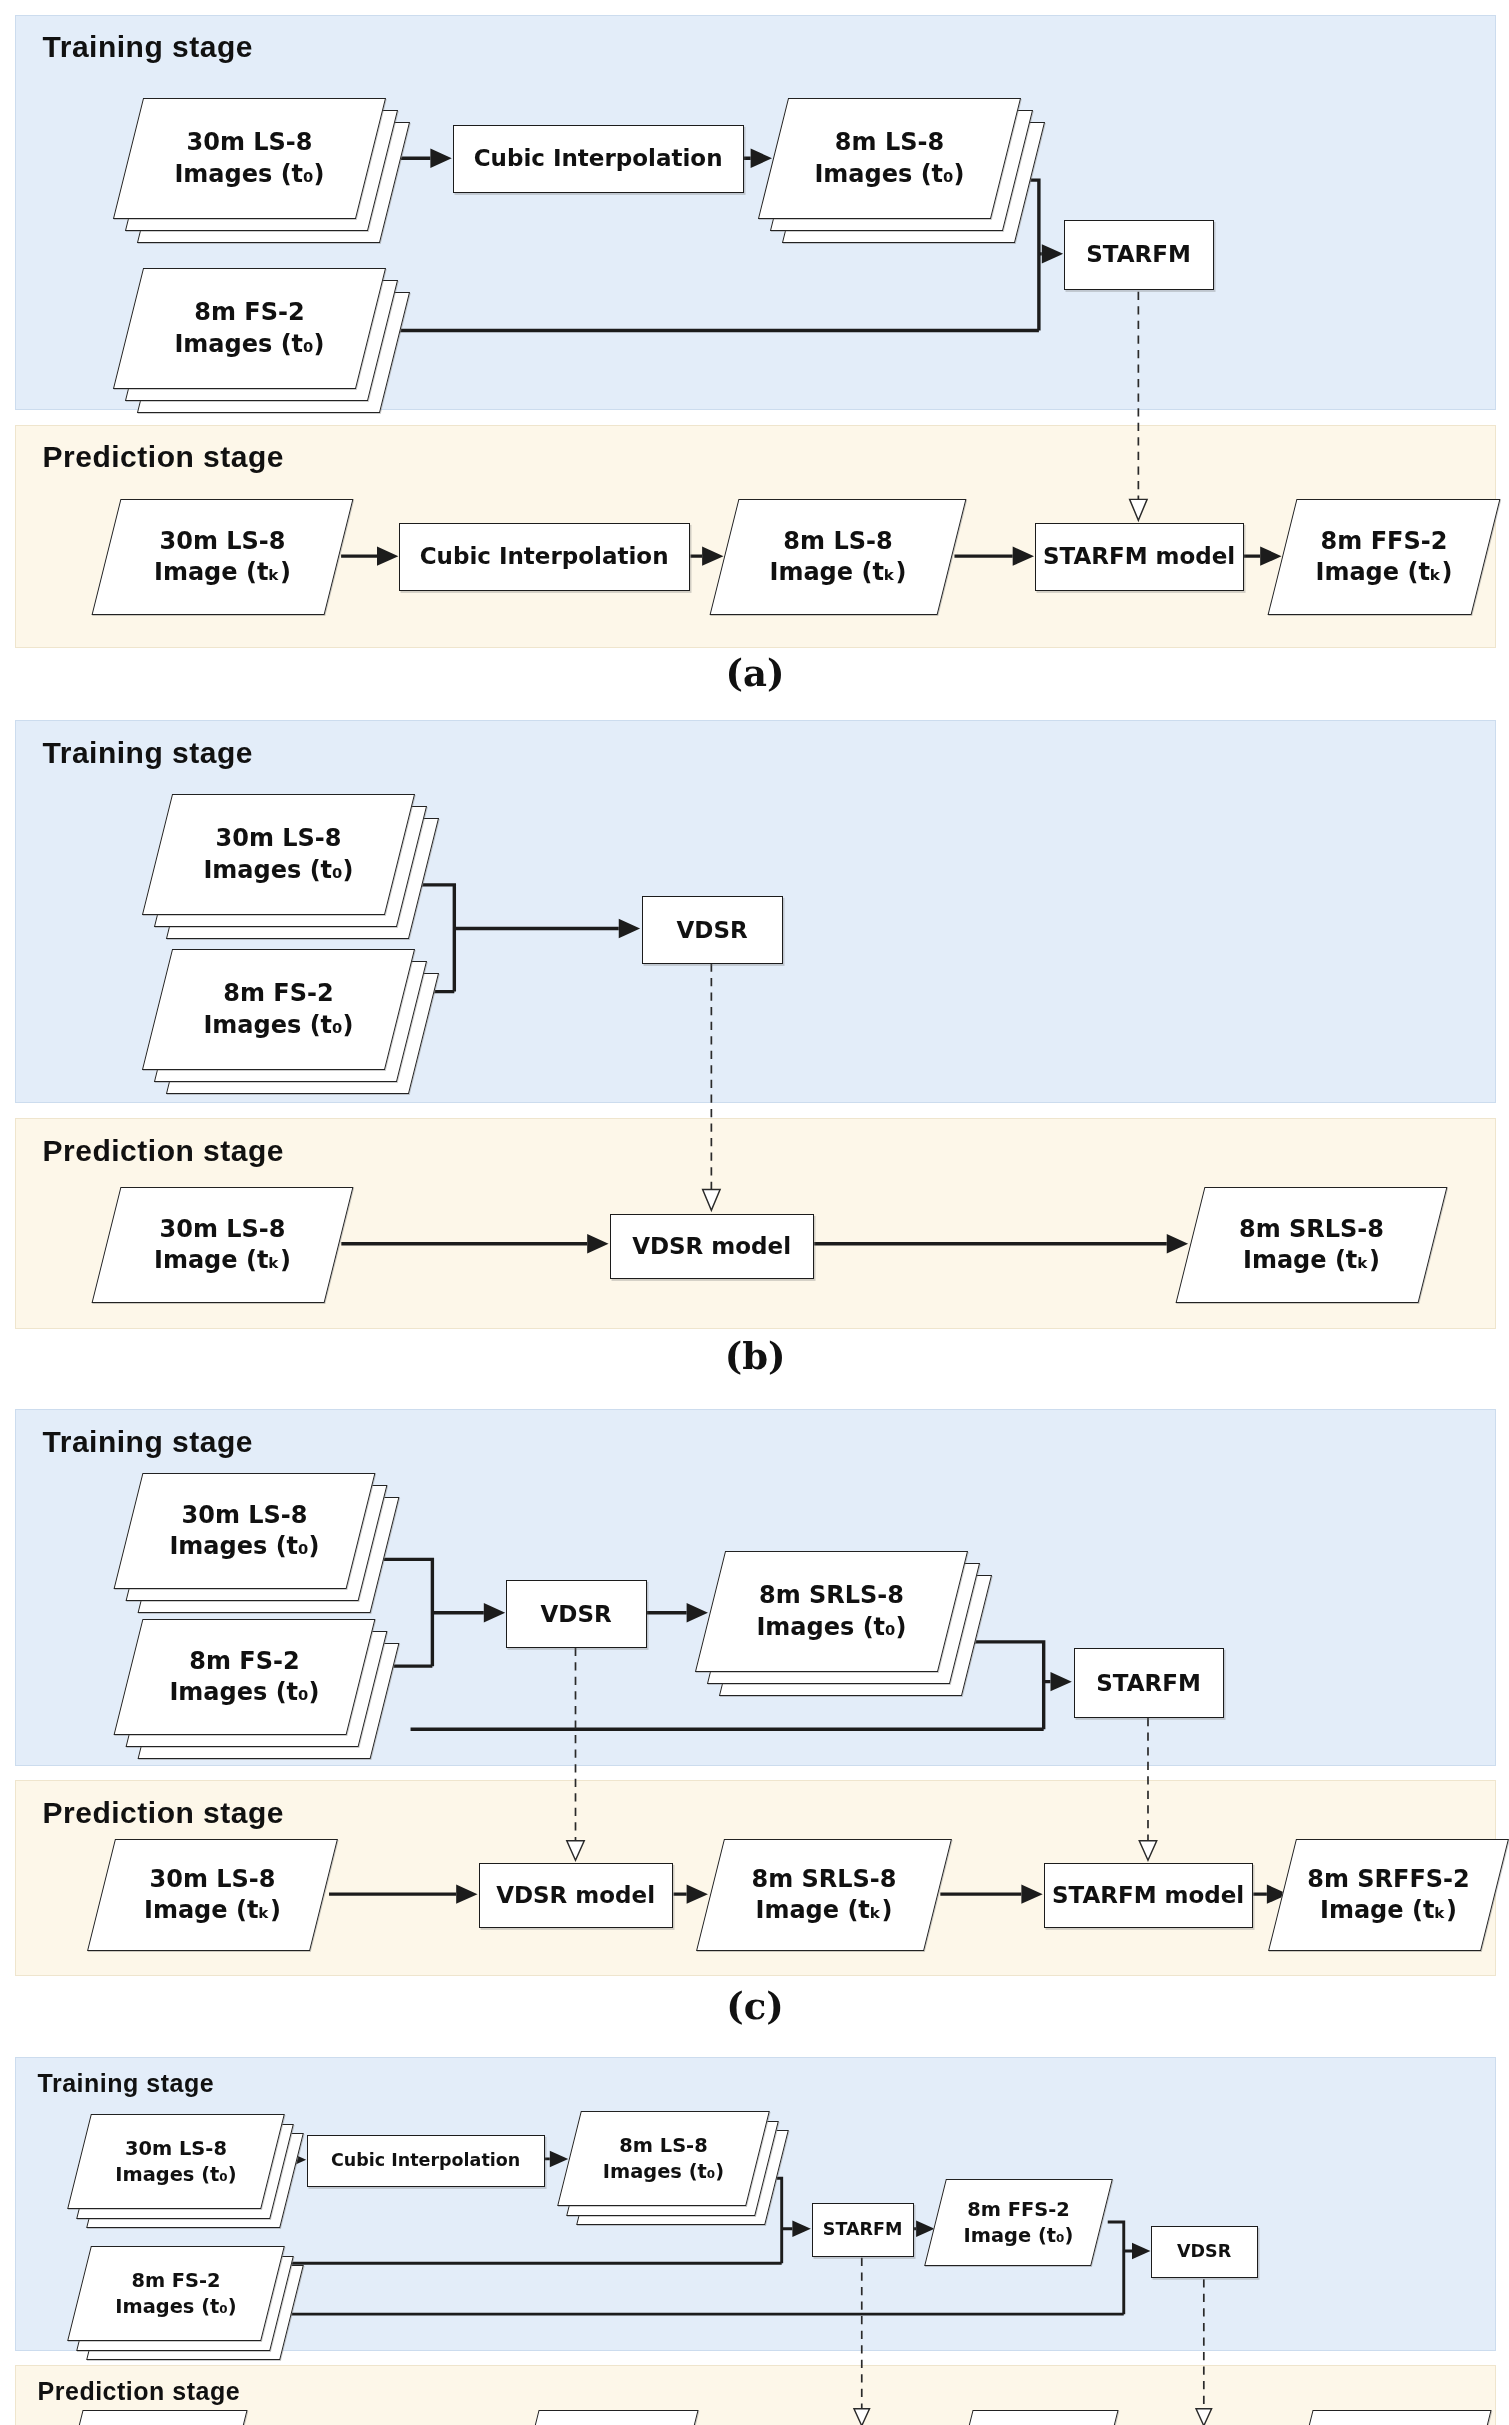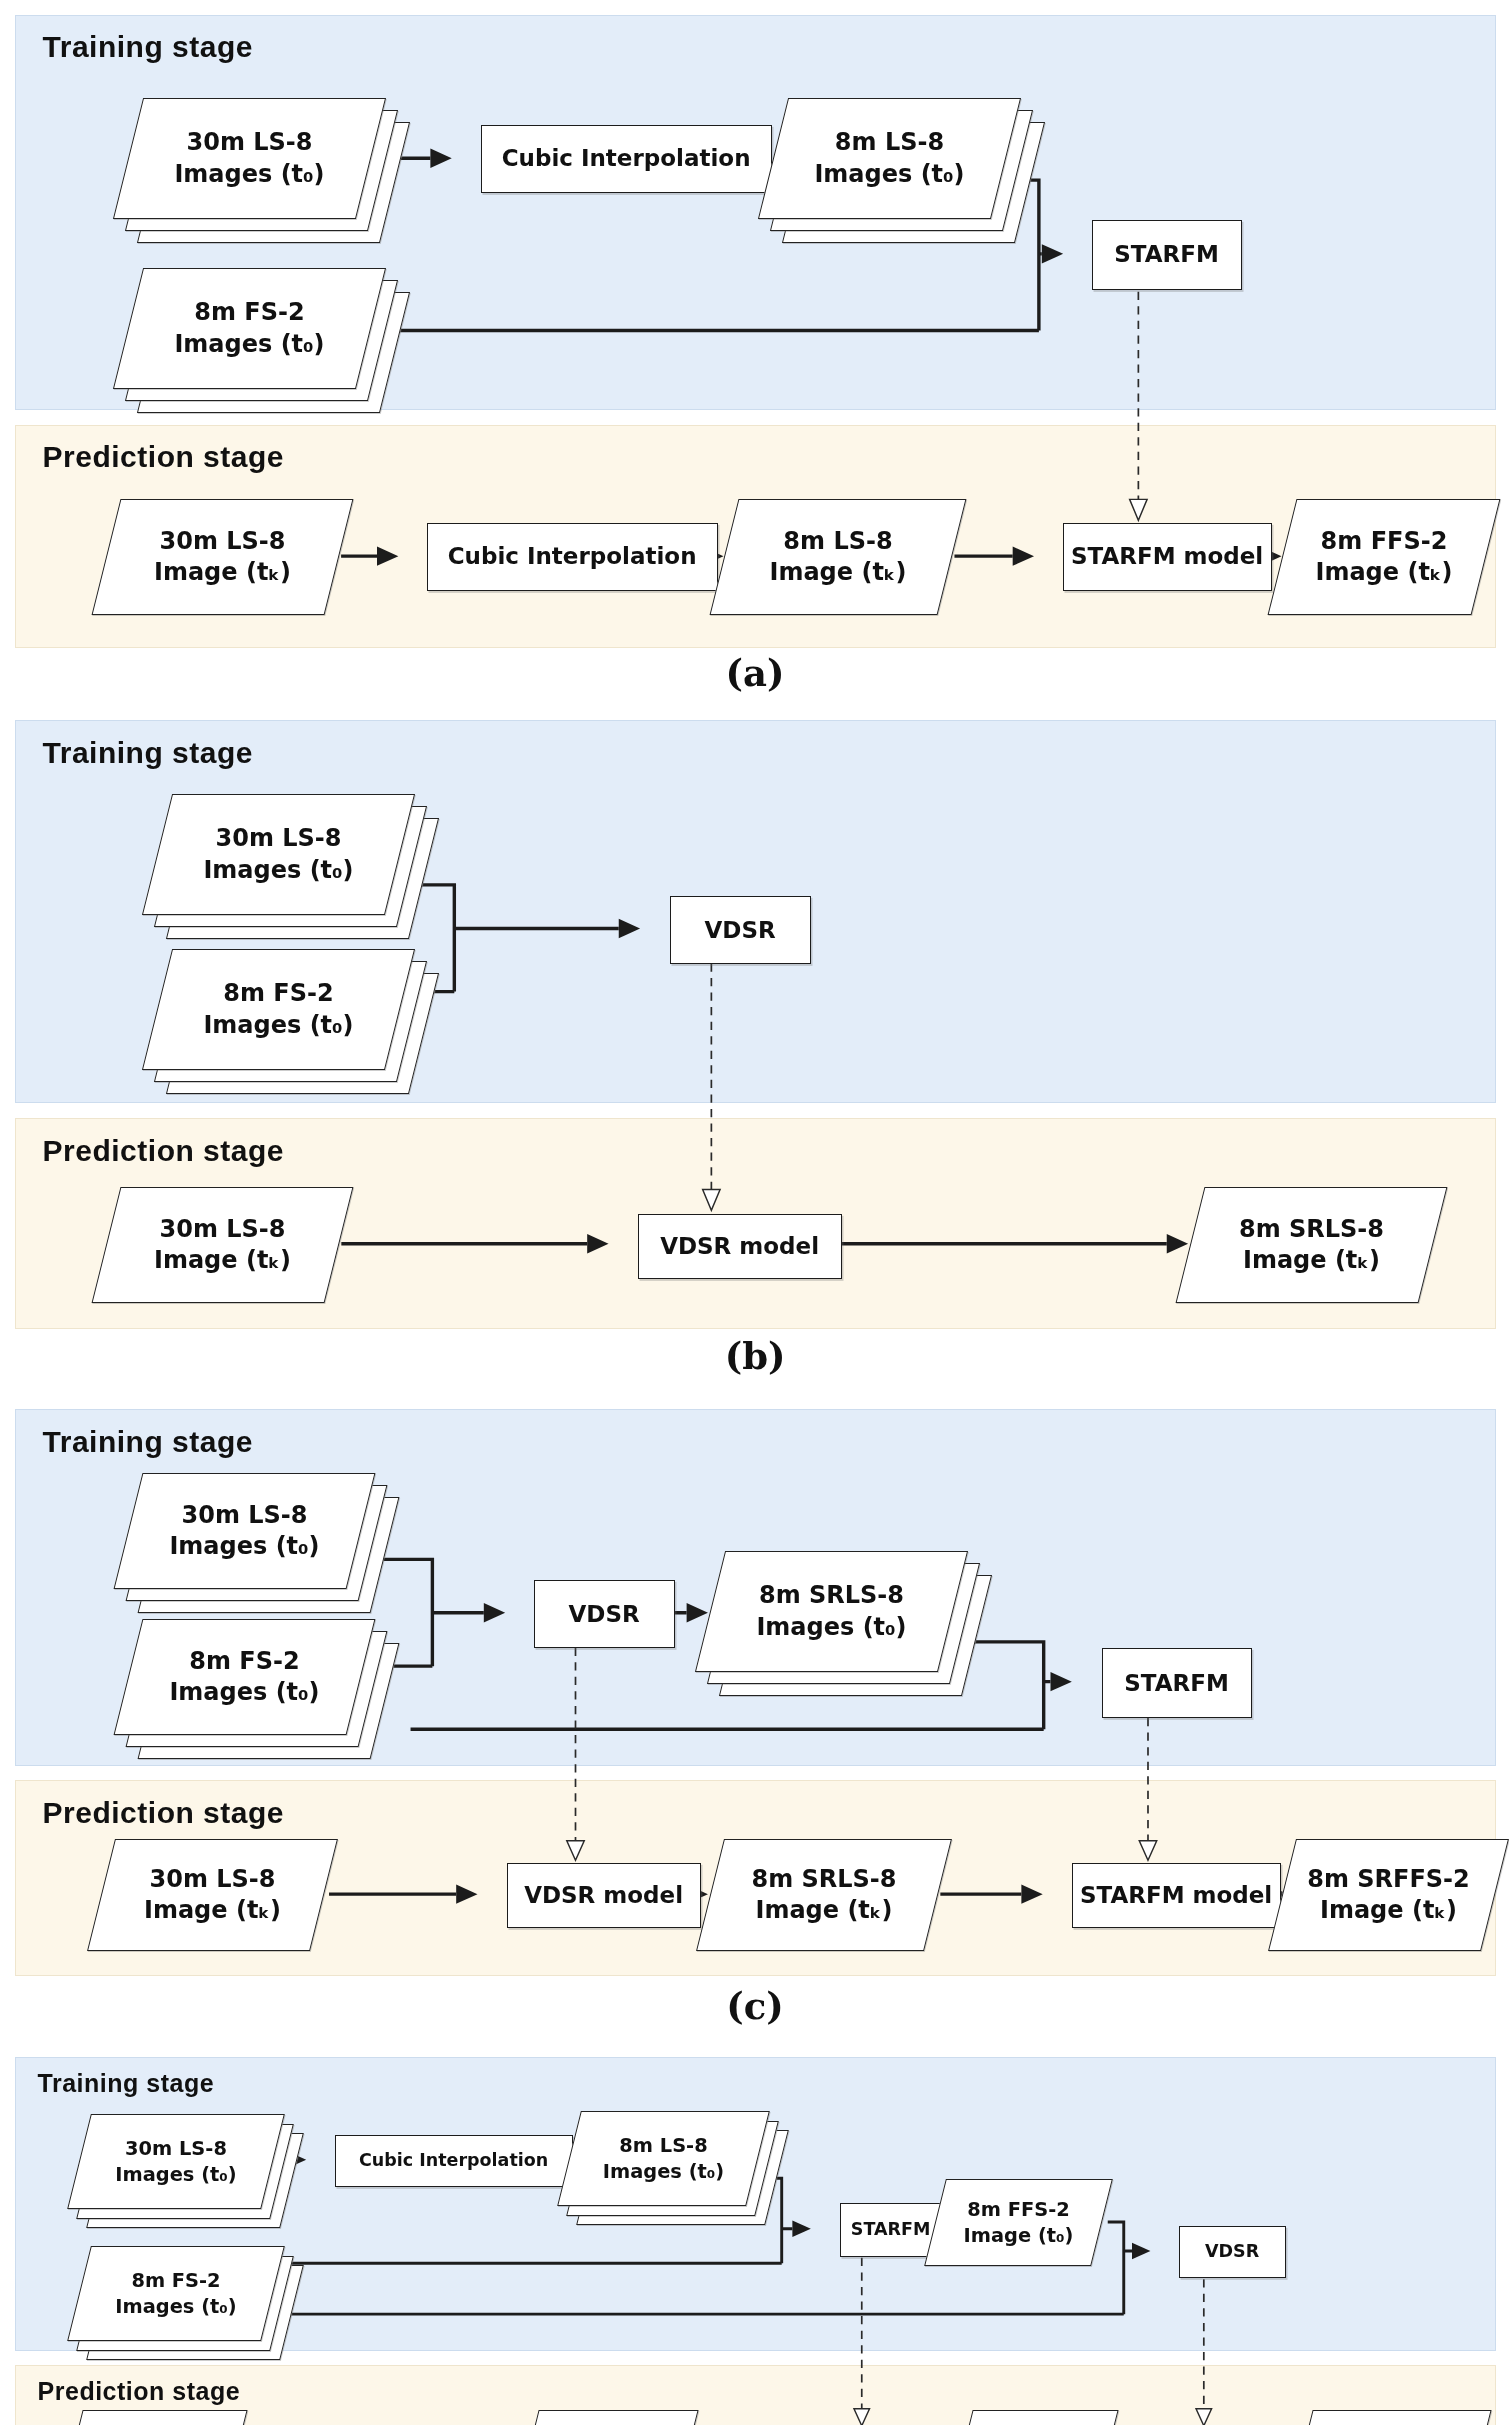--- a/index.html
+++ b/index.html
@@ -9,21 +9,21 @@
   .training{background:#e3edf9;border:1px solid #ccdcee;}
   .prediction{background:#fdf7e9;border:1px solid #efe5cd;}
   .stage-title{position:absolute;left:27px;top:14.6px;font-weight:700;font-size:30px;color:#111;z-index:3;letter-spacing:0.5px;}
   .panel-d .stage-title{font-size:25px;left:22px;top:10.7px;}
   .wires{position:absolute;left:0;top:0;z-index:1;}
   .flow{stroke:#1c1c1c;stroke-width:7;fill:none;}
   .panel-d .flow{stroke-width:6;}
   .head{fill:#1c1c1c;}
   .dash{stroke:#2a2a2a;stroke-width:3.5;fill:none;stroke-dasharray:17 13;}
   .ohead{fill:#ffffff;stroke:#2a2a2a;stroke-width:3;}
-  .pbox{position:absolute;z-index:2;background:#fff;border:1.9px solid #1c1c1c;display:flex;align-items:center;justify-content:center;box-sizing:border-box;box-shadow:1.5px 1.9px 0 rgba(110,110,110,0.30);margin-left:28px;}
+  .pbox{position:absolute;z-index:2;background:#fff;border:1.9px solid #1c1c1c;display:flex;align-items:center;justify-content:center;box-sizing:border-box;box-shadow:1.5px 1.9px 0 rgba(110,110,110,0.30);}
   .pbox span{font-weight:700;font-size:23px;color:#111;text-align:center;white-space:pre-line;font-family:"DejaVu Sans",sans-serif;line-height:1.25;}
   .panel-d .pbox span{font-size:17.5px;}
   .stack{position:absolute;z-index:2;}
   .sheet{position:absolute;background:#fff;border:1.9px solid #222;transform:skewX(-14deg);box-sizing:border-box;box-shadow:1px 1px 0 rgba(110,110,110,0.35);}
   .sheet .lbl{position:absolute;inset:0;display:flex;align-items:center;justify-content:center;transform:skewX(14deg);font-weight:700;font-size:24px;color:#111;text-align:center;white-space:pre-line;font-family:"DejaVu Sans",sans-serif;line-height:1.3;}
   .panel-d .sheet .lbl{font-size:19.4px;}
   .caption{position:absolute;left:0;width:100%;text-align:center;font-family:"DejaVu Serif",serif;font-weight:700;font-size:37px;color:#111;z-index:3;}
 </style>
 </head>
 <body>

